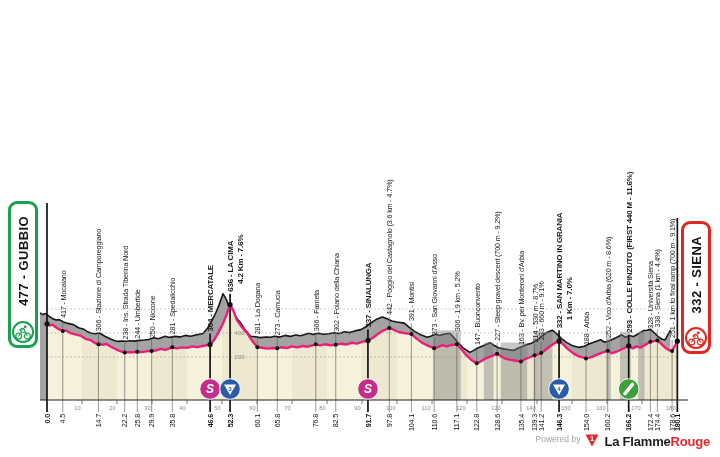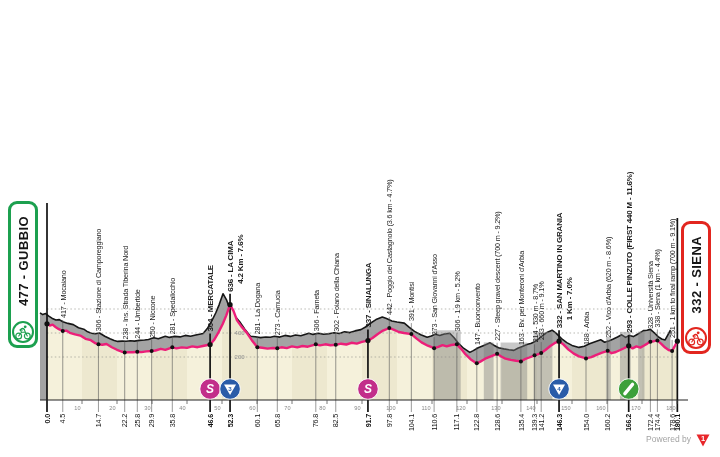--- a/index.html
+++ b/index.html
@@ -268,15 +268,16 @@
         </svg>
       </span>
   </div>
 
   <div id="footer">
     <span class="pow">Powered by</span>
     <svg width="14" height="13" viewBox="0 0 14 13">
       <polygon points="0.5,0.5 13.5,0.5 7,12.5" fill="#E8262A"></polygon>
       <text x="7" y="7.4" text-anchor="middle" font-size="7.5" font-weight="700" fill="#ffffff">1</text>
     </svg>
+    <span class="brand"><span>La Flamme</span><span class="rouge" id="brandRouge" style="color: rgb(232, 38, 42);">Rouge</span></span>
   </div>
 
 </div>
 
 </body></html>

